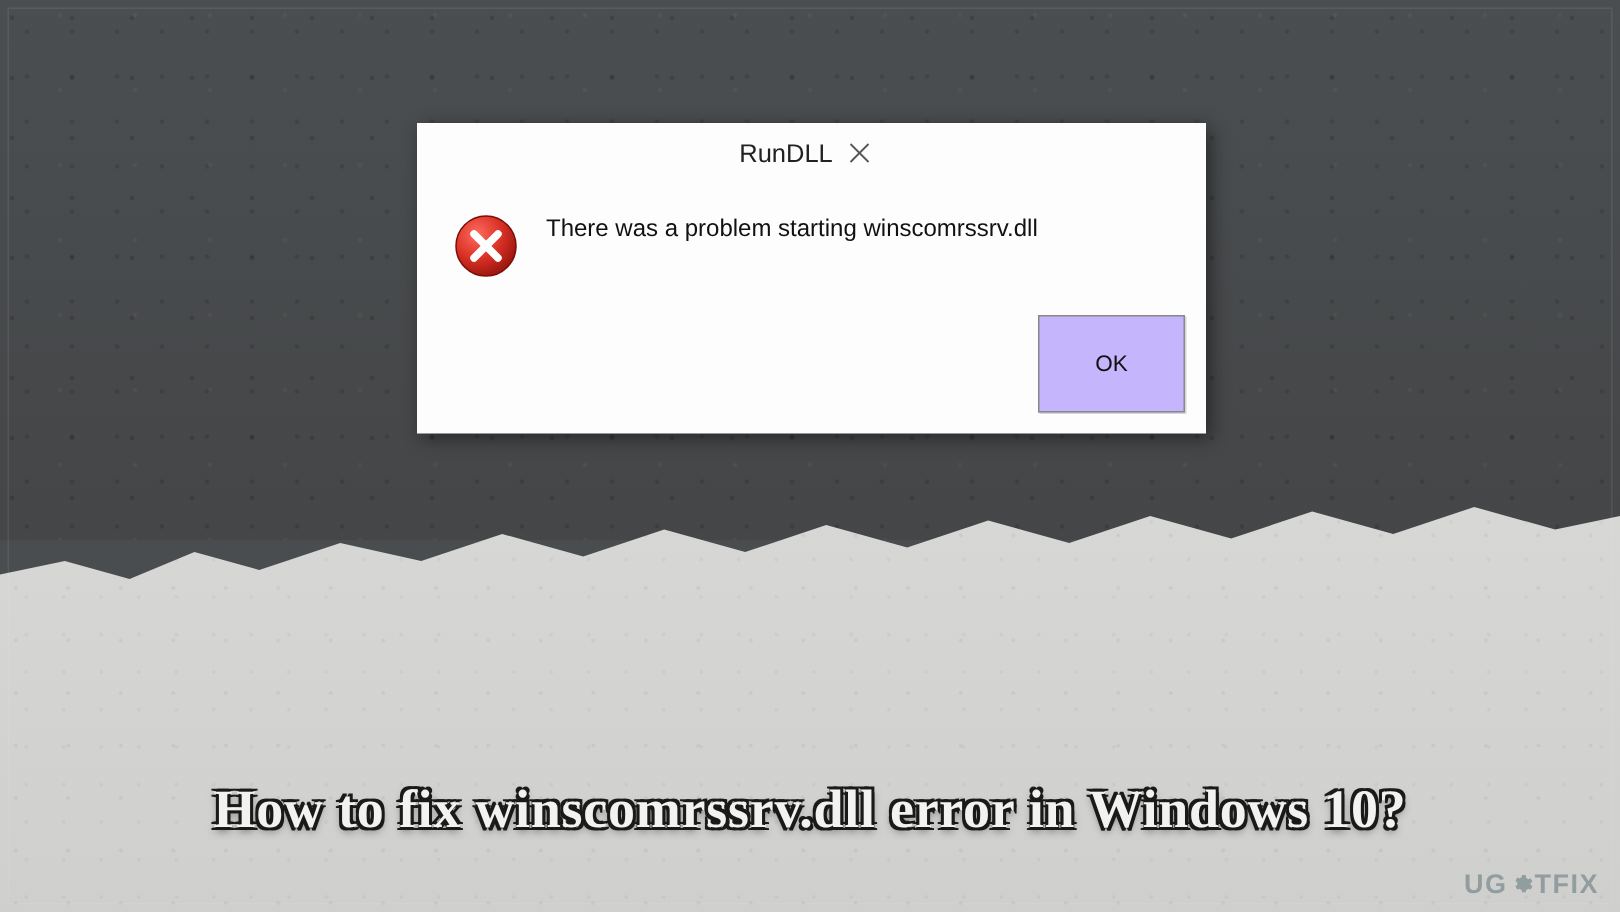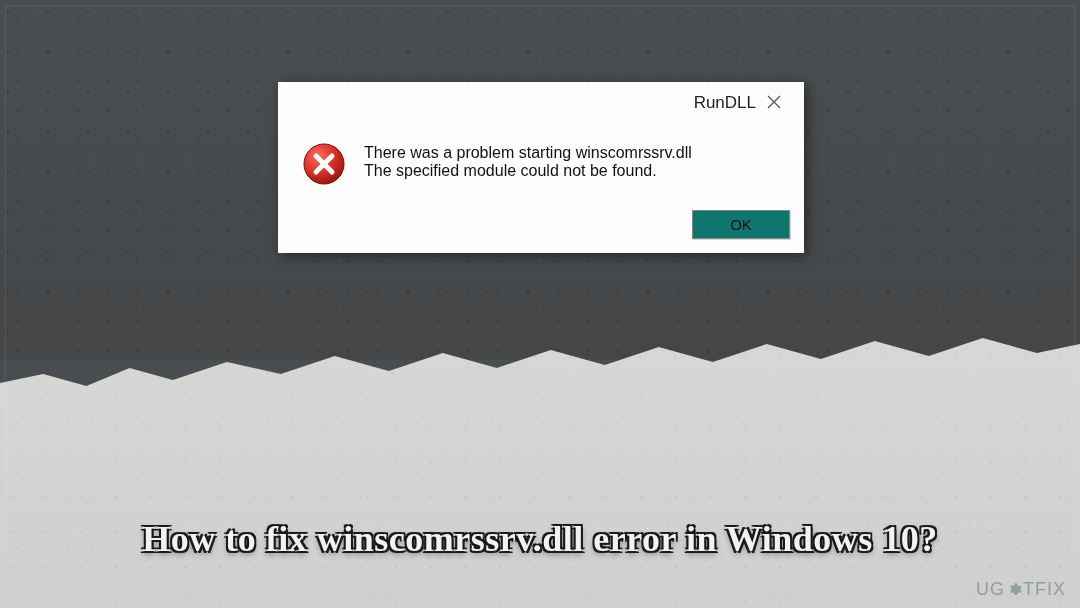--- a/index.html
+++ b/index.html
@@ -52,21 +52,21 @@
       position: absolute;
       left: 278px;
       top: 82px;
       width: 526px;
       background: #fdfdfd;
       box-shadow: 3px 3px 12px rgba(0,0,0,0.45);
     }
     .dialog-titlebar {
       display: flex;
       align-items: center;
-      justify-content: flex-end;
+      justify-content: center;
       padding: 8px 12px 6px 14px;
       background: #fdfdfd;
     }
     .dialog-title {
       font-size: 17px;
       color: #222;
       font-weight: 400;
     }
     .close-btn {
       width: 36px;
@@ -100,22 +100,22 @@
       color: #111;
       font-weight: 400;
     }
     .dialog-footer {
       display: flex;
       justify-content: flex-end;
       padding: 0 14px 14px 14px;
     }
     .ok-button {
       min-width: 98px;
-      padding: 5px 20px;
-      background: #0f766e;
+      padding: 23px 20px;
+      background: #c4b5fd;
       border: 1px solid #888;
       font-size: 15px;
       color: #111;
       cursor: pointer;
       box-shadow: 1px 1px 0 rgba(0,0,0,0.15);
     }
     .caption {
       position: absolute;
       left: 0; right: 0;
       bottom: 48px;
@@ -128,21 +128,21 @@
         -2px -2px 0 #1a1a1a, 2px -2px 0 #1a1a1a,
         -2px 2px 0 #1a1a1a, 2px 2px 0 #1a1a1a,
         0 3px 6px rgba(0,0,0,0.5);
       letter-spacing: 0.5px;
     }
     .watermark {
       position: absolute;
       right: 14px;
       bottom: 8px;
       font-family: Arial, sans-serif;
-      font-weight: 400;
+      font-weight: 700;
       font-size: 18px;
       letter-spacing: 1px;
       color: rgba(120,135,140,0.7);
       display: flex;
       align-items: center;
       gap: 1px;
     }
     .watermark .gear {
       display: inline-flex;
       width: 16px; height: 16px;
@@ -180,21 +180,20 @@
             <stop offset="100%" stop-color="#a11910"></stop>
           </radialGradient>
         </defs>
         <circle cx="22" cy="22" r="20" fill="url(#rg)" stroke="#7a0e08" stroke-width="1"></circle>
         <line x1="14" y1="14" x2="30" y2="30" stroke="#fff" stroke-width="5" stroke-linecap="round"></line>
         <line x1="30" y1="14" x2="14" y2="30" stroke="#fff" stroke-width="5" stroke-linecap="round"></line>
       </svg>
     </div>
     <div class="dialog-text">
       <div class="msg-main">There was a problem starting winscomrssrv.dll</div>
-      <div class="msg-sub">The specified module could not be found.</div>
     </div>
   </div>
   <div class="dialog-footer">
     <button class="ok-button">OK</button>
   </div>
 </div>
 
 <div class="caption">How to fix winscomrssrv.dll error in Windows 10?</div>
 
 <div class="watermark">

